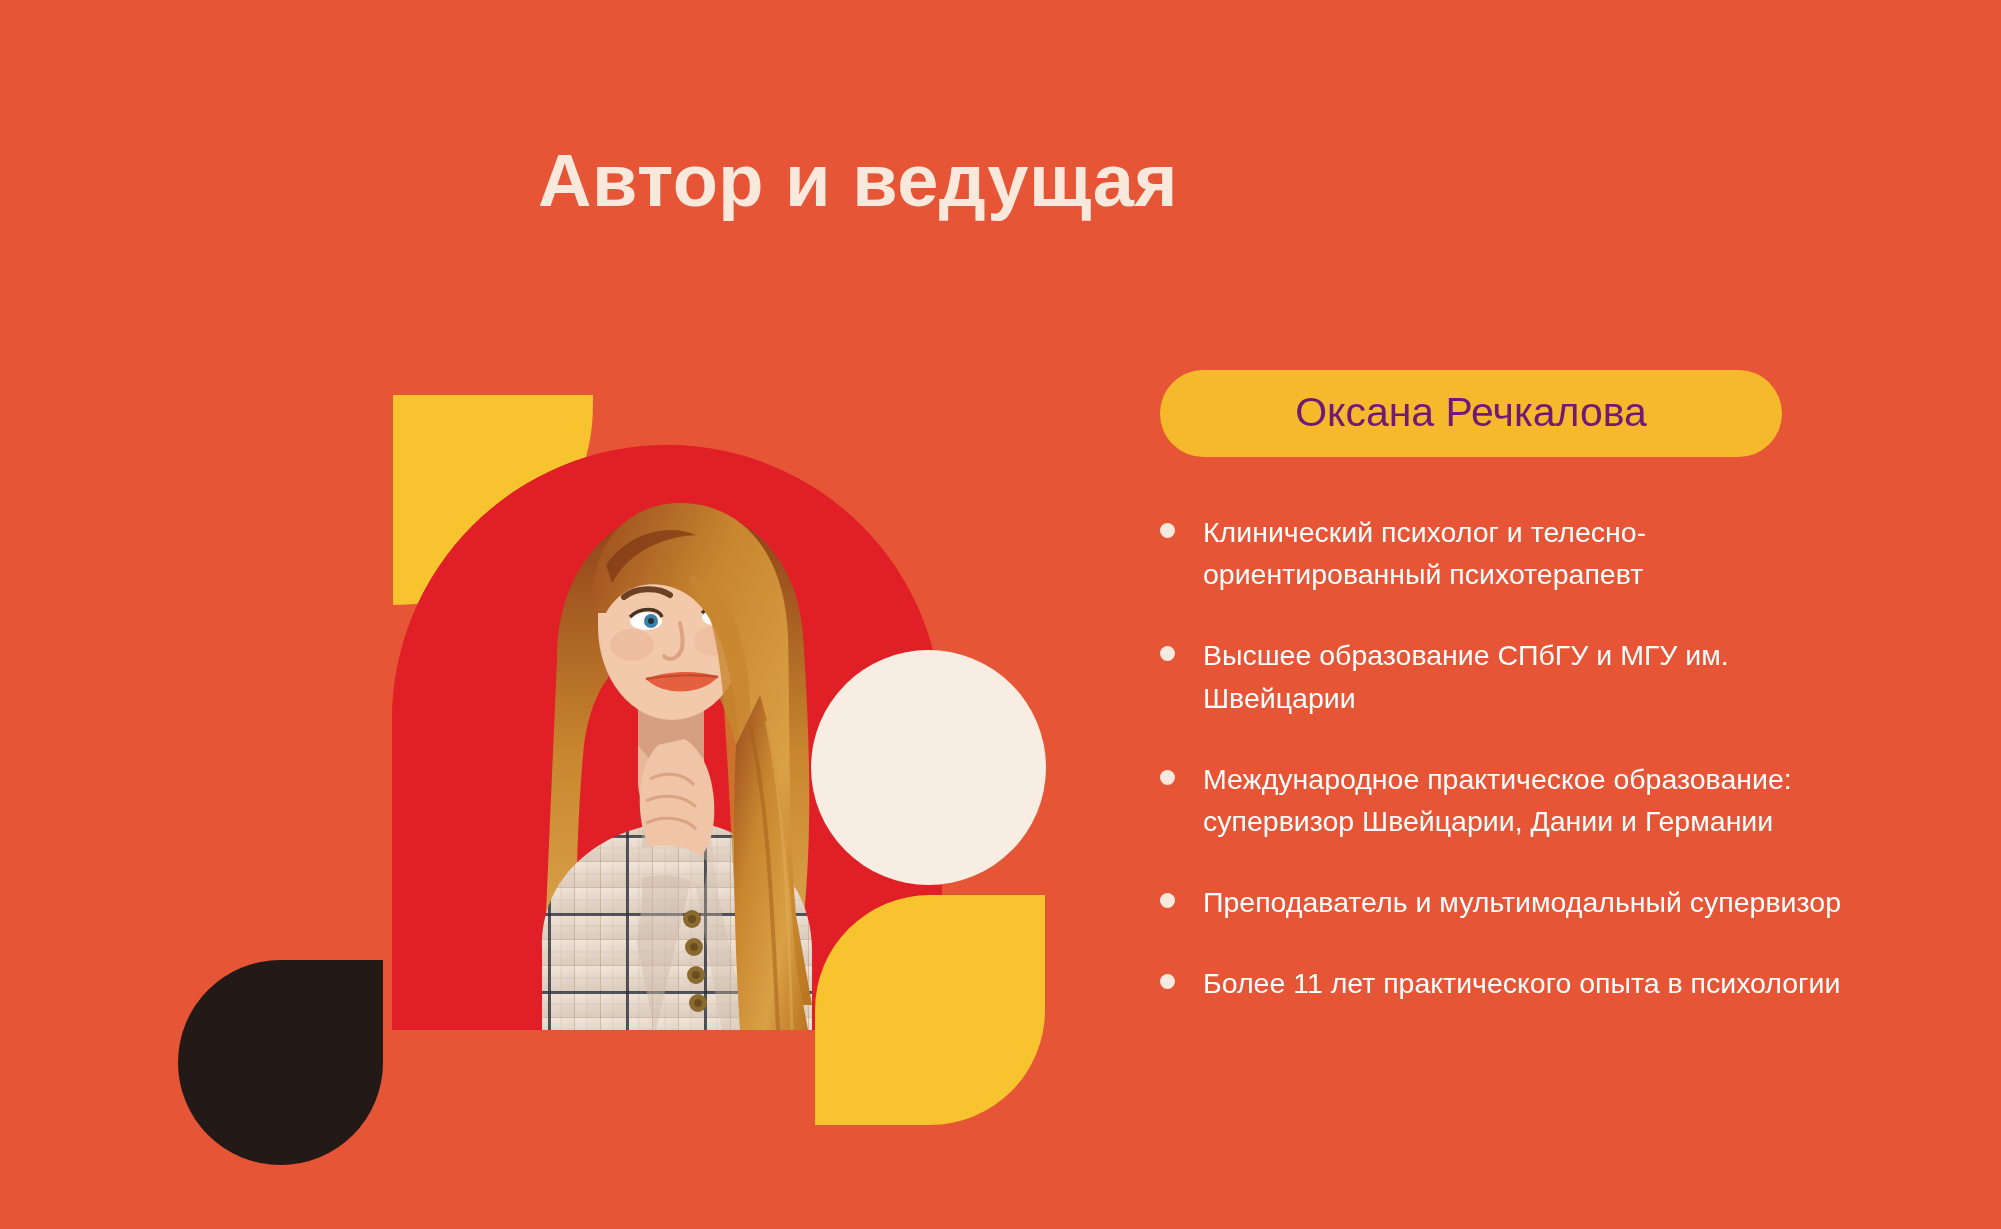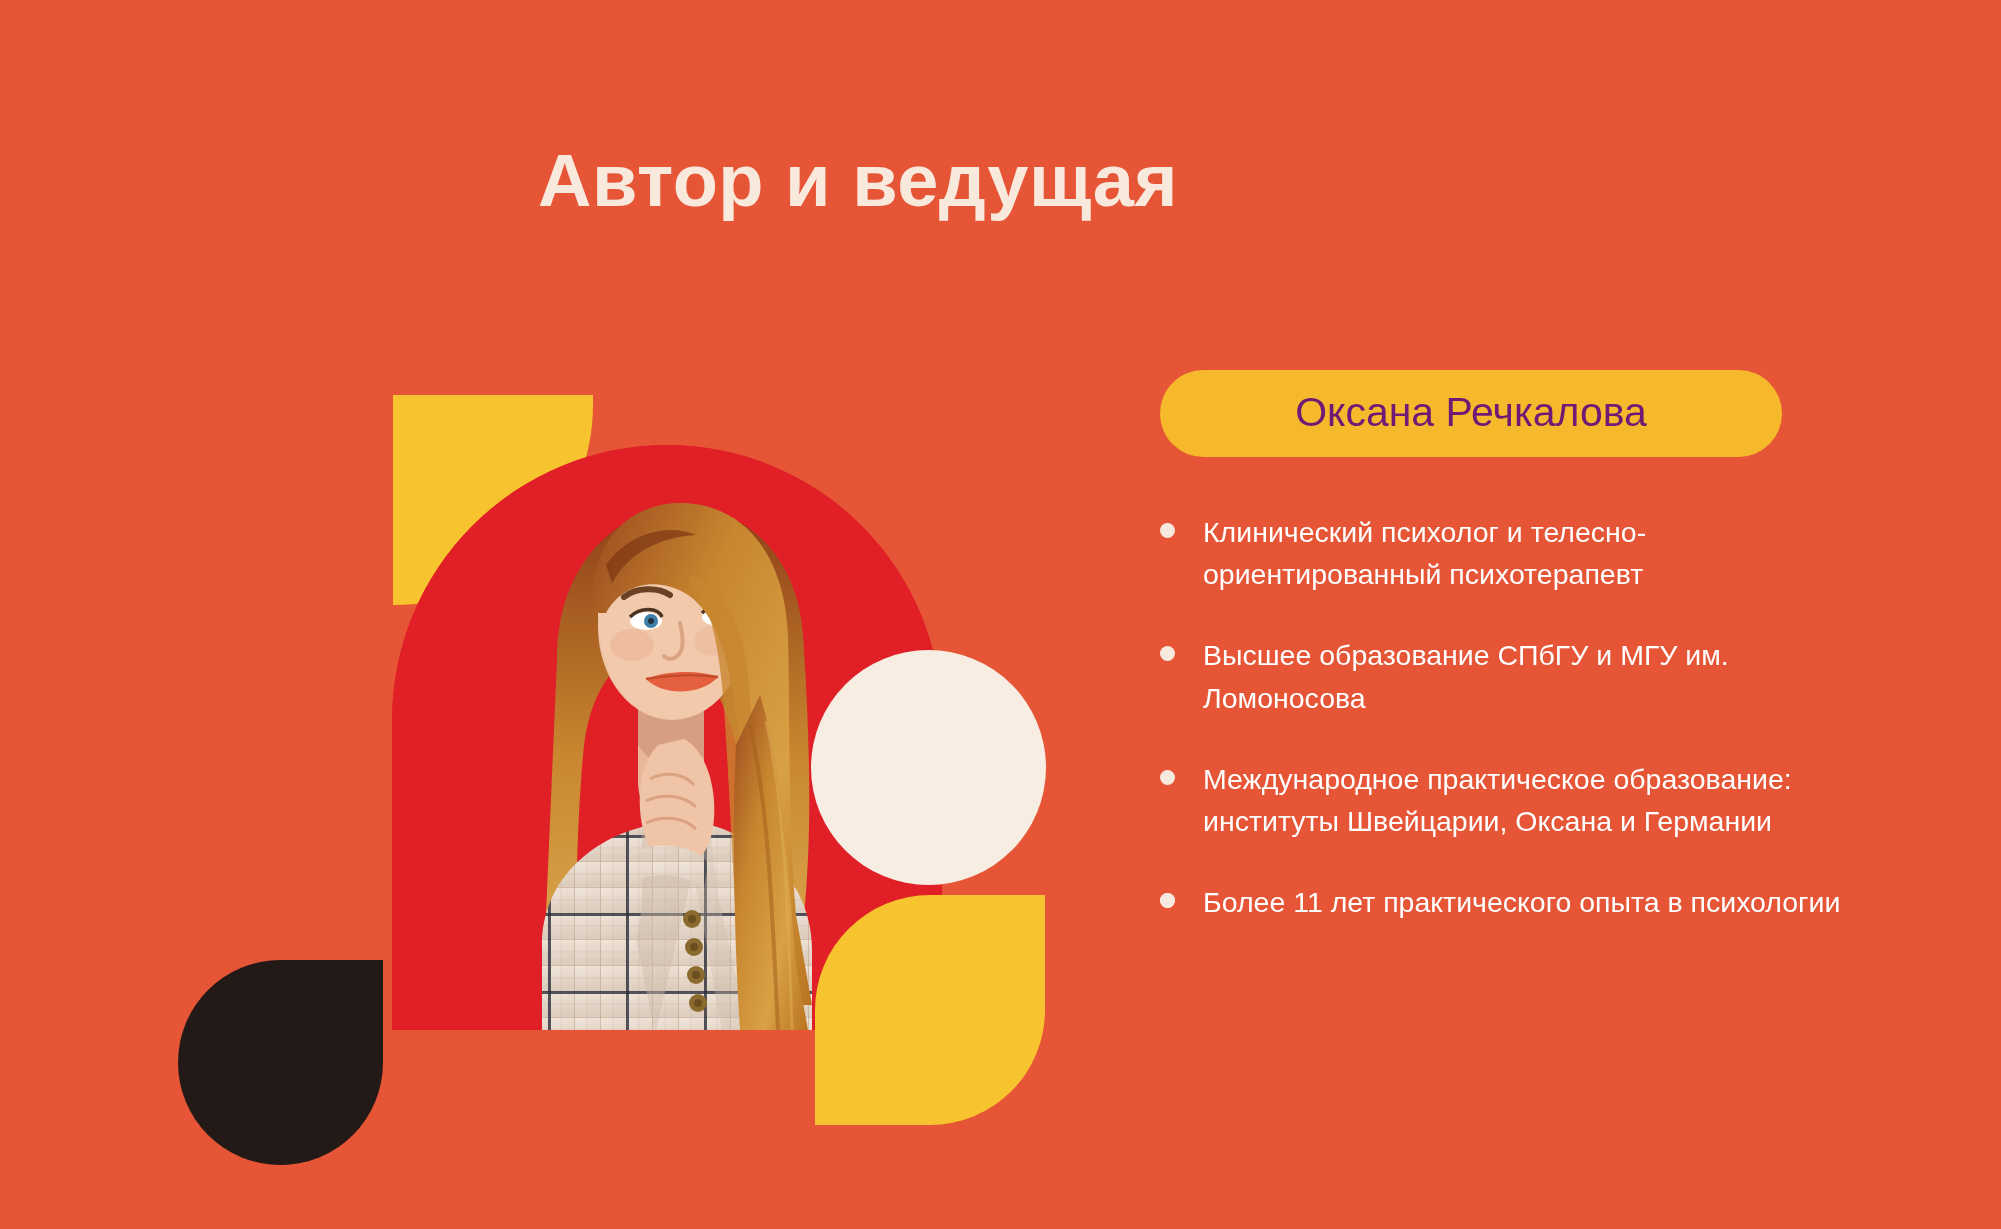--- a/index.html
+++ b/index.html
@@ -308,28 +308,29 @@
 
     <div class="name-pill">Оксана Речкалова</div>
 
     <ul class="bullet-list">
       <li class="bullet-item">
         <span class="bullet-dot"></span>
         <span>Клинический психолог и телесно-ориентированный психотерапевт</span>
       </li>
       <li class="bullet-item">
         <span class="bullet-dot"></span>
-        <span>Высшее образование СПбГУ и МГУ им. Ломоносова</span>
-      </li>
-      <li class="bullet-item">
-        <span class="bullet-dot"></span>
-        <span>Международное практическое образование: институты Швейцарии, Оксана и Германии</span>
-      </li>
-      <li class="bullet-item">
-        <span class="bullet-dot"></span>
+        <span>Высшее образование СПбГУ и МГУ им. Швейцарии</span>
+      </li>
+      <li class="bullet-item">
+        <span class="bullet-dot"></span>
+        <span>Международное практическое образование: супервизор Швейцарии, Дании и Германии</span>
+      </li>
+      <li class="bullet-item">
+        <span class="bullet-dot"></span>
+        <span>Преподаватель и мультимодальный супервизор</span>
       </li>
       <li class="bullet-item">
         <span class="bullet-dot"></span>
         <span>Более 11 лет практического опыта в психологии</span>
       </li>
     </ul>
   </div>
 
 </div>
 

